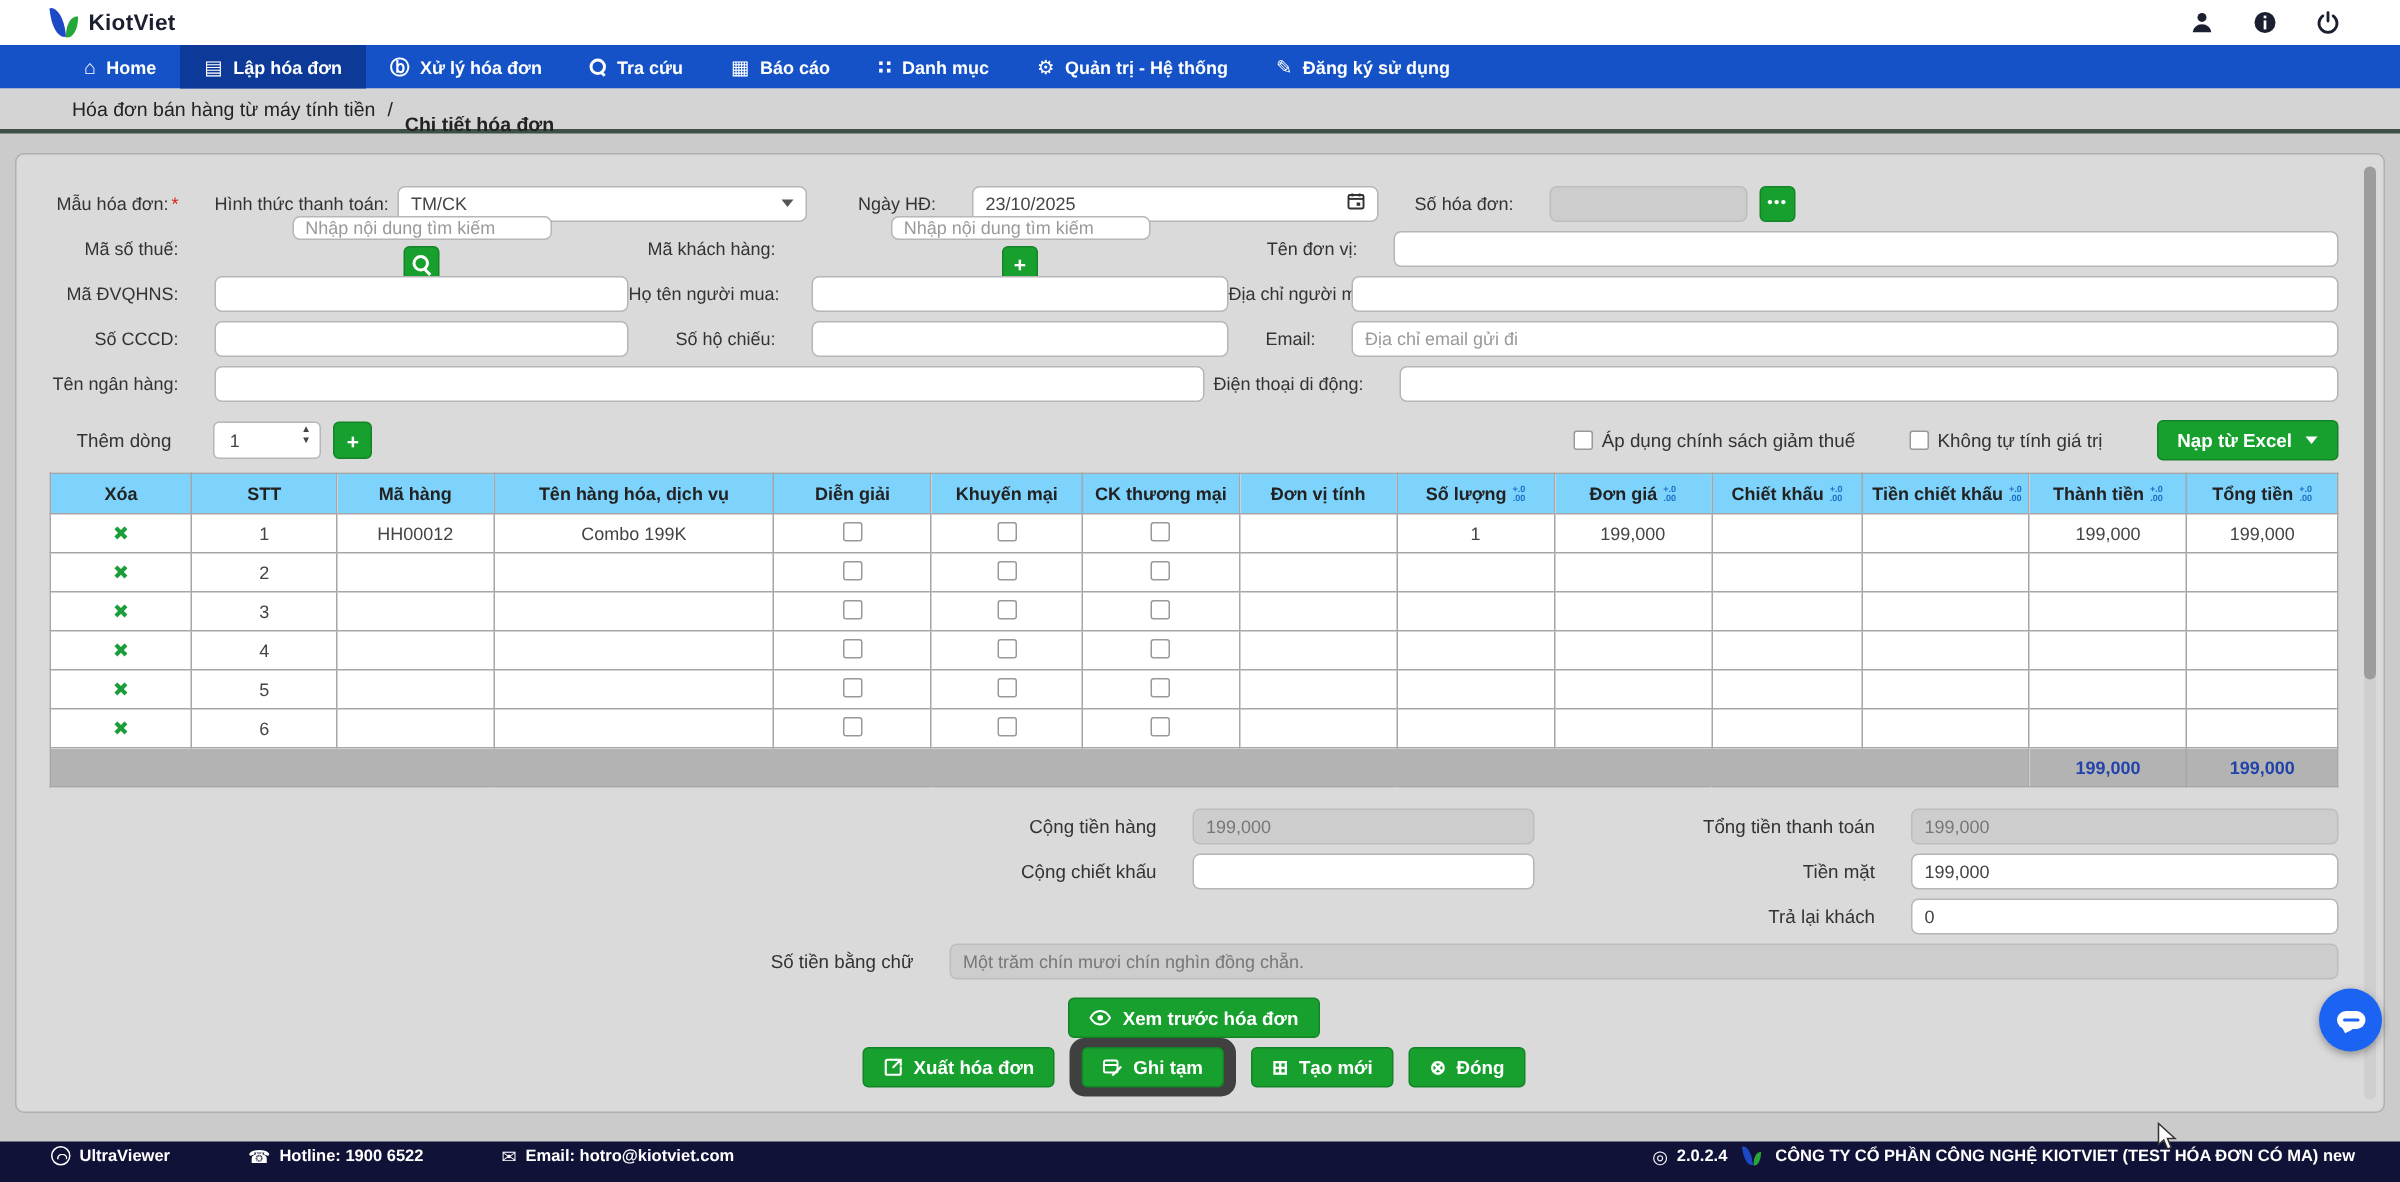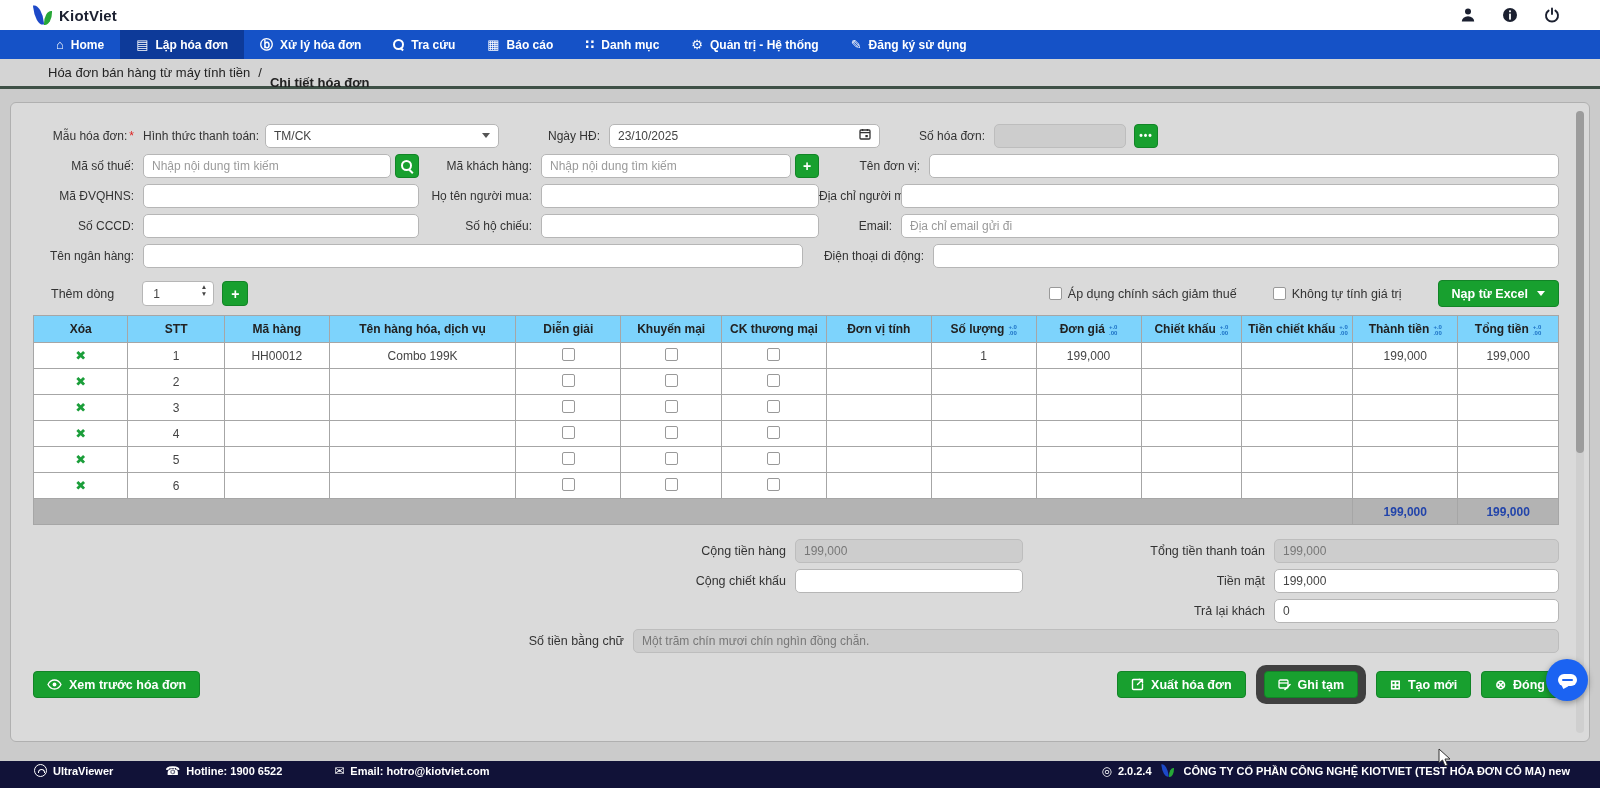--- a/index.html
+++ b/index.html
@@ -35,34 +35,34 @@
 
   
   .page { position:relative; height:658px; }
   .card { position:absolute; left:10px; right:10px; top:13px; height:640px;
     background:#dadada; border:1px solid #b0b0b0; border-radius:6px; padding:20px 30px 14px 22px; }
   .vscroll { position:absolute; right:5px; top:8px; bottom:8px; width:8px; background:#cfcfcf; border-radius:4px; }
   .vscroll .thumb { position:absolute; top:0; left:0; width:8px; height:55%; background:#9c9c9c; border-radius:4px; }
 
   
   .frow { display:flex; align-items:center; margin-bottom:5px; height:25px; }
-  .flabel { font-size:12px; color:#333; text-align:right; padding-right:9px; white-space:nowrap; }
+  .flabel { font-size:12px; color:#333; text-align:right; padding-right:24px; white-space:nowrap; }
   .req { color:#d22; margin-left:2px; }
   .lbA { width:110px; } .lbB { width:122px; } .lbC { width:110px; } .lbD { width:114px; }
   .inp, .select, .datebox { height:24px; border:1px solid #b6b6b6; border-radius:5px; background:#fff;
     font-size:12px; color:#444; padding:0 8px; }
   input.inp::placeholder { color:#9a9a9a; }
   input.inp:disabled, .inp.disabled { background:#cdcdcd; border-color:#bdbdbd; color:#777; }
   .select { display:flex; align-items:center; justify-content:space-between; cursor:pointer; }
   .caret { width:0; height:0; border-left:4px solid transparent; border-right:4px solid transparent;
     border-top:5px solid #555; margin-left:6px; }
   .datebox { display:flex; align-items:center; justify-content:space-between; }
-  .wA { width:276px; } .wB { width:234px; } .wC { width:271px; } .wD { width:132px; }
+  .wA { width:276px; } .wB { width:273px; } .wC { width:271px; } .wD { width:132px; }
   .wBank { width:660px; } .grow { flex:1; }
-  .withbtn { display:flex; align-items:center; gap:4px; width:276px; }
+  .withbtn { display:flex; align-items:center; gap:4px; width:276px;flex-direction:column; }
   .withbtn .inp { flex:1; }
   .sqbtn { width:24px; height:24px; border-radius:4px; background:#18a02f; border:1px solid #128427;
     color:#fff; display:flex; align-items:center; justify-content:center; cursor:pointer;
     font-weight:bold; font-size:14px; line-height:1; flex:none; }
   .lens-w { position:relative; width:12px; height:12px; }
   .lens-w::before { content:""; position:absolute; left:0; top:0; width:7px; height:7px; border:2px solid #fff; border-radius:50%; }
   .lens-w::after { content:""; position:absolute; left:9px; top:9px; width:5px; height:2px; background:#fff; transform:rotate(45deg); transform-origin:0 0; }
   .dots { font-size:10px; letter-spacing:1px; }
 
   
@@ -99,21 +99,21 @@
   .sumrow { display:flex; align-items:center; justify-content:flex-end; margin-bottom:6px; }
   .sg1 { display:flex; align-items:center; width:545px; margin-right:88px; }
   .sg2 { display:flex; align-items:center; width:448px; }
   .sg1 .flabel, .sg2 .flabel { flex:1; font-size:12.5px; }
   .sg1 .inp { width:228px; } .sg2 .inp { width:285px; }
   .wordsrow { display:flex; align-items:center; margin:2px 0 12px 0; }
   .wordsrow .flabel { width:600px; font-size:12.5px; }
   .wordsrow .inp { flex:1; }
 
   
-  .actions { display:flex; align-items:center; }
+  .actions { display:flex; align-items:center;flex-direction:column; }
   .actions .spacer { flex:1; }
   .agroup { display:flex; align-items:center; gap:10px; }
   .hl-box { background:#404040; padding:6px 8px; border-radius:10px; display:inline-flex; }
 
   
   .footer { position:absolute; left:0; right:0; bottom:0; height:27px; background:#111238;
     display:flex; align-items:center; color:#fff; font-size:11px; font-weight:bold; padding:0 30px 8px 34px; }
   .fitem { display:flex; align-items:center; gap:6px; margin-right:52px; white-space:nowrap; }
   .fglyph { font-size:12px; }
   .uv-icon { width:13px; height:13px; border:1.5px solid #fff; border-radius:50%; position:relative; display:inline-block; }

